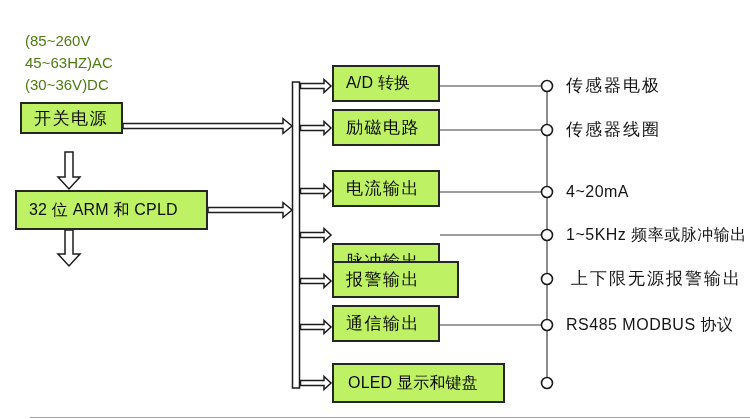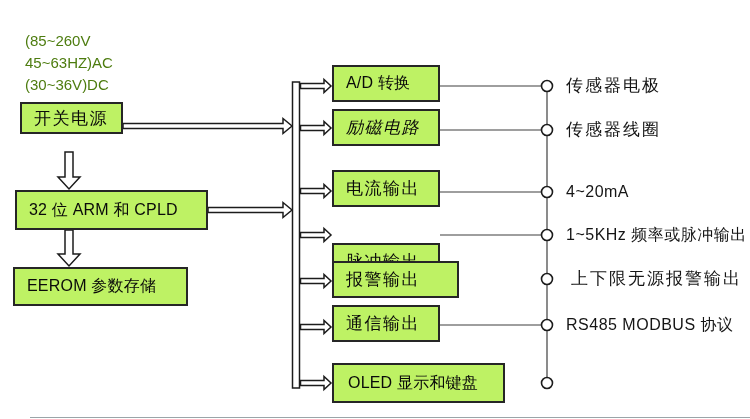--- a/index.html
+++ b/index.html
@@ -107,29 +107,26 @@
   <div class="note-line" style="top:74px">(30~36V)DC</div>
 
   <div class="box" style="left:20px; top:102px; width:103px; height:32px;">
     <span class="lbl-cn">开关电源</span>
   </div>
 
   <div class="box" style="left:15px; top:190px; width:193px; height:40px;">
     <span class="lbl-mix">32 位 ARM 和 CPLD</span>
   </div>
 
-  <div class="box" style="left:13px; top:267px; width:175px; height:39px;">
-    <span class="lbl-mix">EEROM 参数存储</span>
-  </div>
 
   <div class="box" style="left:332px; top:65px; width:108px; height:37px;">
     <span class="lbl-mix">A/D 转换</span>
   </div>
 
-  <div class="box" style="left:332px; top:109px; width:108px; height:37px;font-style:italic;">
+  <div class="box" style="left:332px; top:109px; width:108px; height:37px;">
     <span class="lbl-cn">励磁电路</span>
   </div>
 
   <div class="box" style="left:332px; top:170px; width:108px; height:37px;">
     <span class="lbl-cn">电流输出</span>
   </div>
 
   <div class="box" style="left:332px; top:216px; width:108px; height:37px;margin-top:27px;">
     <span class="lbl-cn">脉冲输出</span>
   </div>

